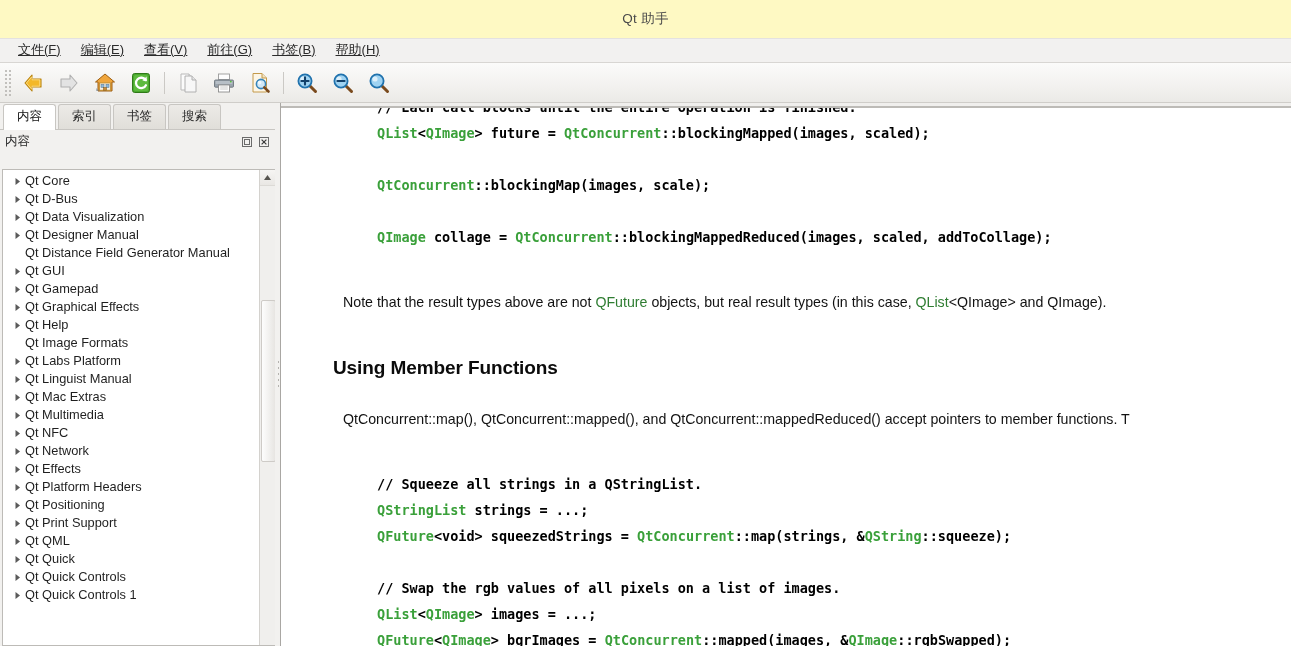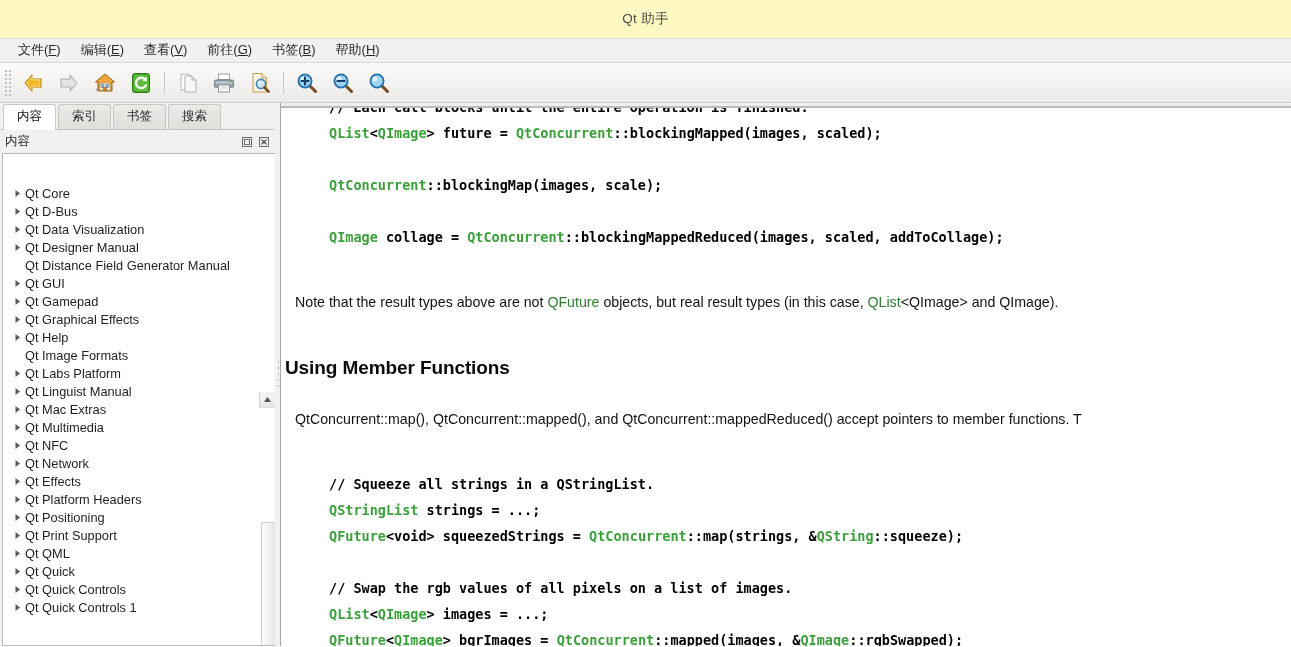--- a/index.html
+++ b/index.html
@@ -22,20 +22,21 @@
   
   .menubar{
     height:25px;width:1291px;background:#f2f1f0;
     border-top:1px solid #e4e2e0;
     border-bottom:1px solid #d8d6d3;
     display:flex;align-items:center;padding-left:8px;box-sizing:border-box;
   }
   .menu-item{
     font-size:13px;color:#2b2b2b;padding:2px 10px 3px 10px;cursor:default;
     white-space:nowrap;
+    text-decoration:underline;
   }
   .menu-item .mn{text-decoration:underline;}
   
   .toolbar{
     height:40px;width:1291px;
     background:linear-gradient(to bottom,#fbfbfa 0%,#f3f2f0 55%,#ebeae7 100%);
     border-bottom:1px solid #cfcdc9;
     display:flex;align-items:center;box-sizing:border-box;
   }
   .grip{
@@ -79,23 +80,23 @@
   .dock-title{
     height:23px;display:flex;align-items:center;
     padding:0 4px 0 5px;box-sizing:border-box;background:#f2f1ef;
   }
   .dock-title .dt-label{font-size:12.5px;color:#2b2b2b;flex:1;}
   .dock-btn{
     width:14px;height:14px;margin-left:3px;display:flex;
     align-items:center;justify-content:center;cursor:default;
   }
   .tree-outer{
-    flex:1;margin:0 0 0 2px;background:#ffffff;
+    flex:1;margin:16px 0 0 2px;background:#ffffff;
     border:1px solid #bdbbb7;border-right:none;
-    display:flex;overflow:hidden;position:relative;align-items:center;
+    display:flex;overflow:hidden;position:relative;
   }
   .tree{
     flex:1;overflow:hidden;padding-top:2px;background:#fff;
   }
   .tree-item{
     height:18px;display:flex;align-items:center;
     padding-left:6px;box-sizing:border-box;cursor:default;
     white-space:nowrap;
   }
   .tree-arrow{
@@ -133,21 +134,21 @@
   }
   
   .content{
     flex:1;height:543px;background:#ffffff;overflow:hidden;position:relative;
   }
   .content-topline{
     height:5px;width:100%;
     background:linear-gradient(to bottom,#f0efed 0%,#f0efed 60%,#bdbbb7 60%,#bdbbb7 100%);
   }
   .doc{
-    position:relative;padding:0;overflow:hidden;height:538px;
+    position:relative;padding:0;overflow:hidden;height:538px;margin-left:48px;
   }
   .code-block{
     font-family:"DejaVu Sans Mono","Liberation Mono",monospace;
     font-size:13.5px;font-weight:bold;line-height:26px;
     color:#000000;white-space:pre;
   }
   .code-block .grn{color:#3aa03a;}
   .para{
     font-size:14.2px;color:#121212;line-height:20px;white-space:nowrap;
   }

